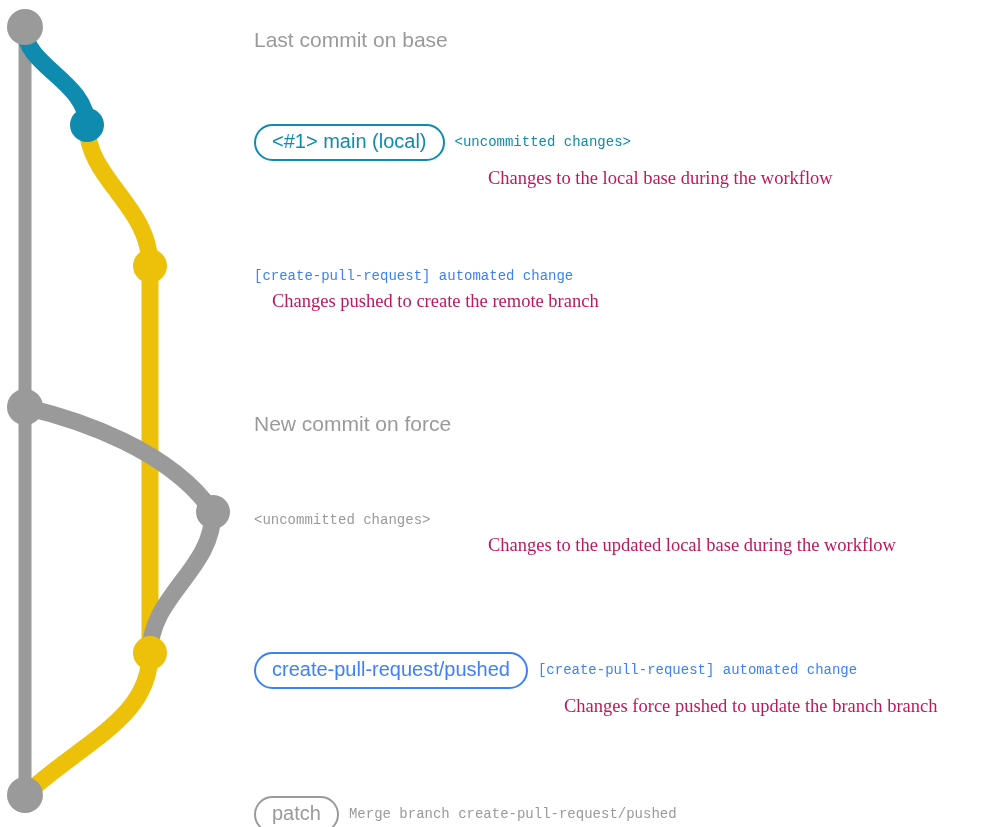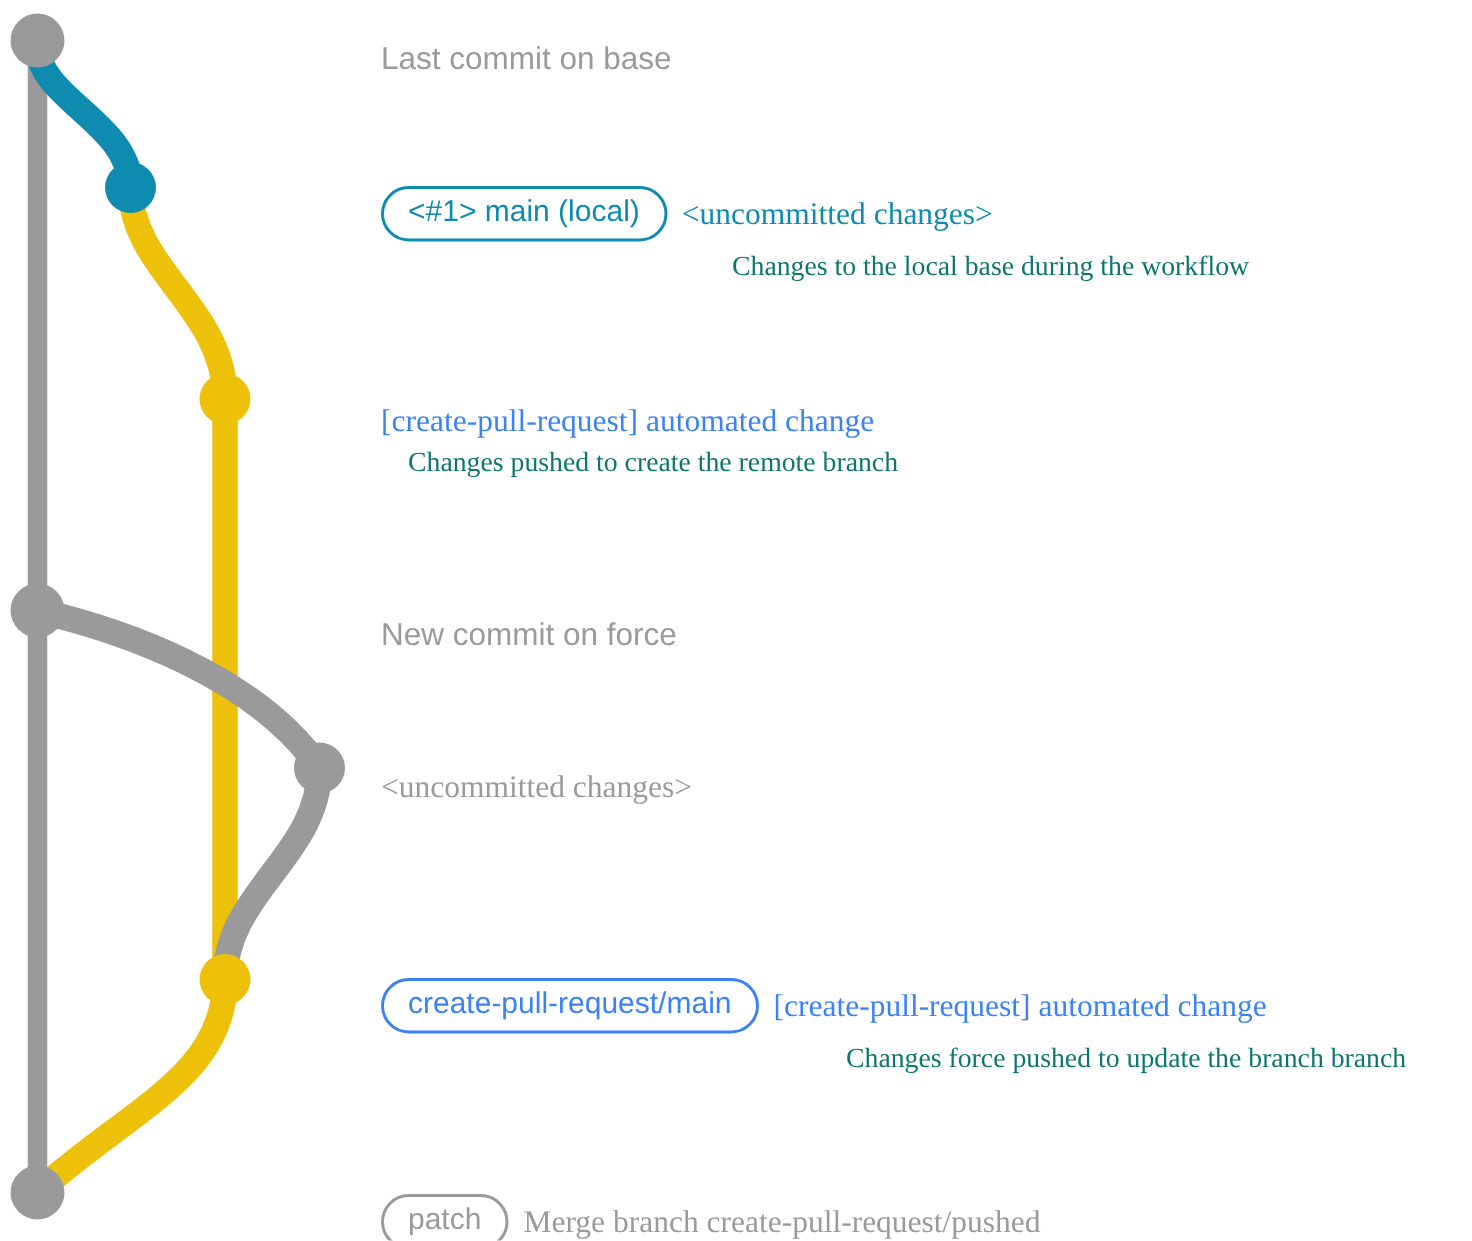--- a/index.html
+++ b/index.html
@@ -53,38 +53,38 @@
     border-radius: 22px;
     padding: 4px 16px 6px 16px;
     font-size: 20px;
     line-height: 1.15;
     font-family: "Liberation Sans", sans-serif;
     background: #ffffff;
     white-space: nowrap;
   }
 
   .commit-msg {
-    font-size: 21px;
+    font-size: 14px;
     line-height: 1.15;
-    font-family: Liberation Serif, serif;
+    font-family: Liberation Mono, monospace;
     white-space: nowrap;
   }
 
   .heading-only {
     font-size: 21px;
     line-height: 1.15;
     font-family: "Liberation Sans", sans-serif;
     white-space: nowrap;
   }
 
   .desc {
     font-family: "Liberation Serif", serif;
     font-size: 18.5px;
     line-height: 1.2;
-    color: #0f766e;
+    color: #be185d;
     white-space: nowrap;
     margin-top: 6px;
   }
 
   
   .c-teal   { color: #0f8bb0; text-align: right; }
   .c-yellow { color: #3b82f6; }
   .c-gray   { color: #9a9a9a; }
 
   .indent-1 { margin-left: 18px; }
@@ -147,25 +147,26 @@
   <div class="row" style="top:396px">
     <div class="row-main">
       <span class="heading-only c-gray">New commit on force</span>
     </div>
   </div>
 
   <div class="row" style="top:496px">
     <div class="row-main">
       <span class="commit-msg c-gray">&lt;uncommitted changes&gt;</span>
     </div>
+    <div class="desc indent-2">Changes to the updated local base during the workflow</div>
   </div>
 
   <div class="row" style="top:636px">
     <div class="row-main">
-      <span class="pill c-yellow">create-pull-request/main</span>
+      <span class="pill c-yellow">create-pull-request/pushed</span>
       <span class="commit-msg c-yellow">[create-pull-request] automated change</span>
     </div>
     <div class="desc indent-3">Changes force pushed to update the branch branch</div>
   </div>
 
   <div class="row" style="top:780px">
     <div class="row-main">
       <span class="pill c-gray">patch</span>
       <span class="commit-msg c-gray">Merge branch create-pull-request/pushed</span>
     </div>

